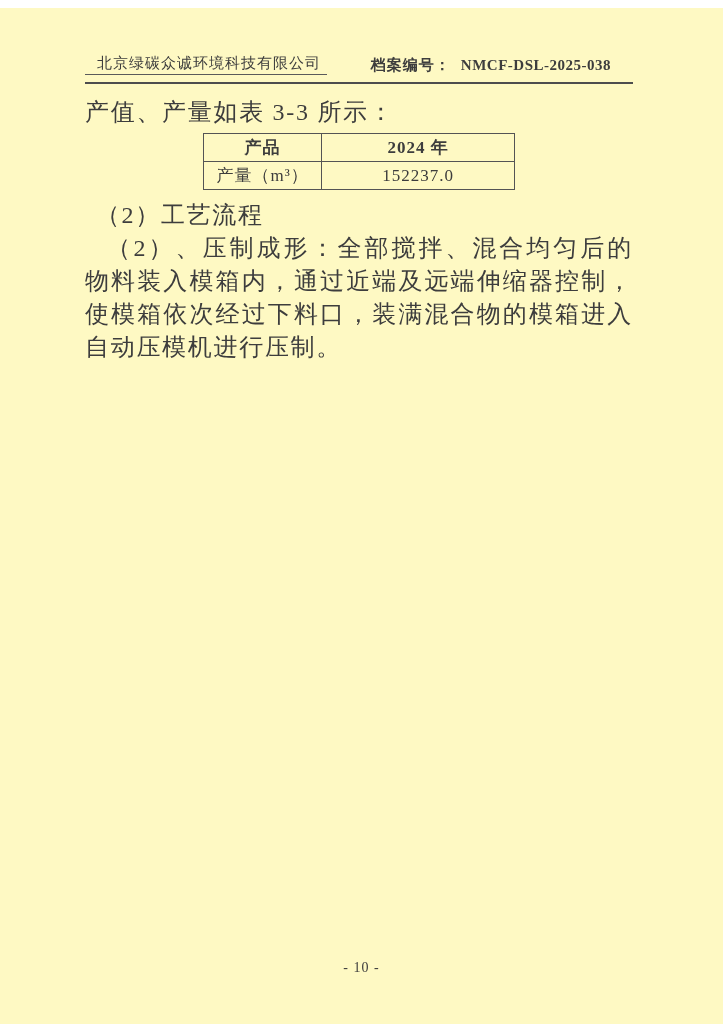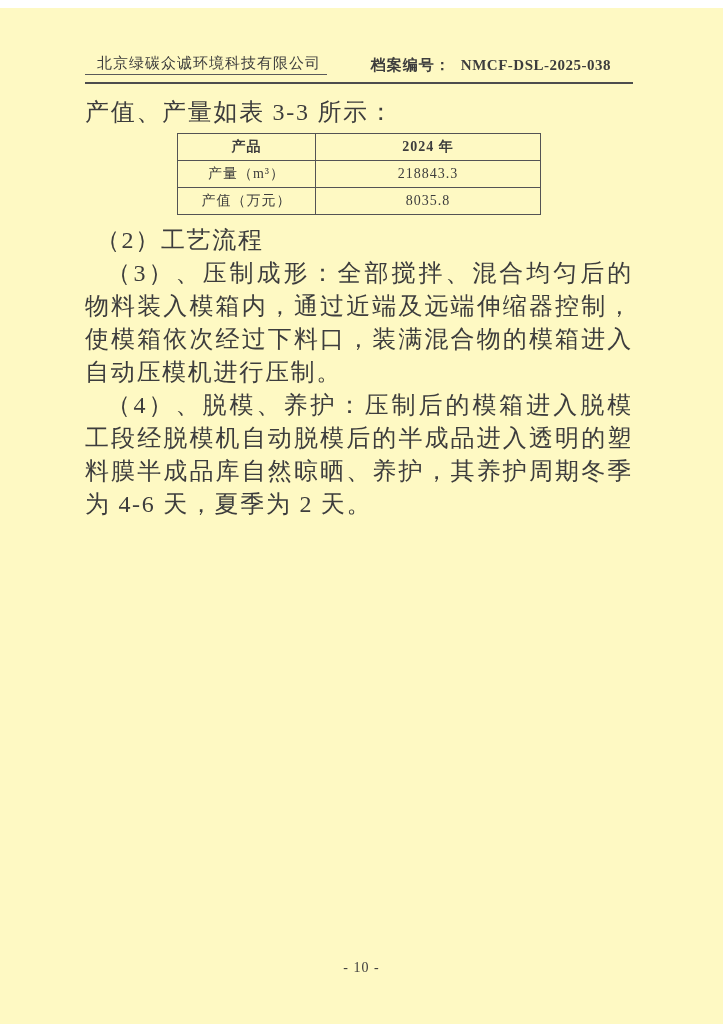--- a/index.html
+++ b/index.html
@@ -66,22 +66,22 @@
     margin: 8px 0 0 0;
     text-align: center;
     font-weight: bold;
     font-size: 17.5px;
     line-height: 33px;
     letter-spacing: 1px;
   }
   table.data-table {
     margin: 4px auto 0 auto;
     border-collapse: collapse;
-    width: 364px;
-    font-size: 14px;
+    width: 312px;
+    font-size: 17px;
     color: #3d3d3d;
   }
   table.data-table th,
   table.data-table td {
     border: 1.5px solid #545454;
     text-align: center;
     padding: 2px 4px;
     height: 22px;
     letter-spacing: 1px;
   }
@@ -116,32 +116,27 @@
 
 
     <table class="data-table">
       <tbody>
         <tr>
           <th class="col-product">产品</th>
           <th>2024 年</th>
         </tr>
         <tr>
           <td>产量（m³）</td>
-          <td>218843.3</td>
-        </tr>
-        <tr>
-          <td>产值（万元）</td>
-          <td>8035.8</td>
+          <td>152237.0</td>
         </tr>
       </tbody>
     </table>
 
     <p class="sec-heading">（2）工艺流程</p>
-    <p class="indent-paren">（3）、压制成形：全部搅拌、混合均匀后的物料装入模箱内，通过近端及远端伸缩器控制，使模箱依次经过下料口，装满混合物的模箱进入自动压模机进行压制。</p>
-    <p class="indent-paren">（4）、脱模、养护：压制后的模箱进入脱模工段经脱模机自动脱模后的半成品进入透明的塑料膜半成品库自然晾晒、养护，其养护周期冬季为 4-6 天，夏季为 2 天。</p>
+    <p class="indent-paren">（2）、压制成形：全部搅拌、混合均匀后的物料装入模箱内，通过近端及远端伸缩器控制，使模箱依次经过下料口，装满混合物的模箱进入自动压模机进行压制。</p>
 
   </div>
 
   <div class="doc-footer">
     <span>- 10 -</span>
   </div>
 
 </div>
 
 </body></html>

